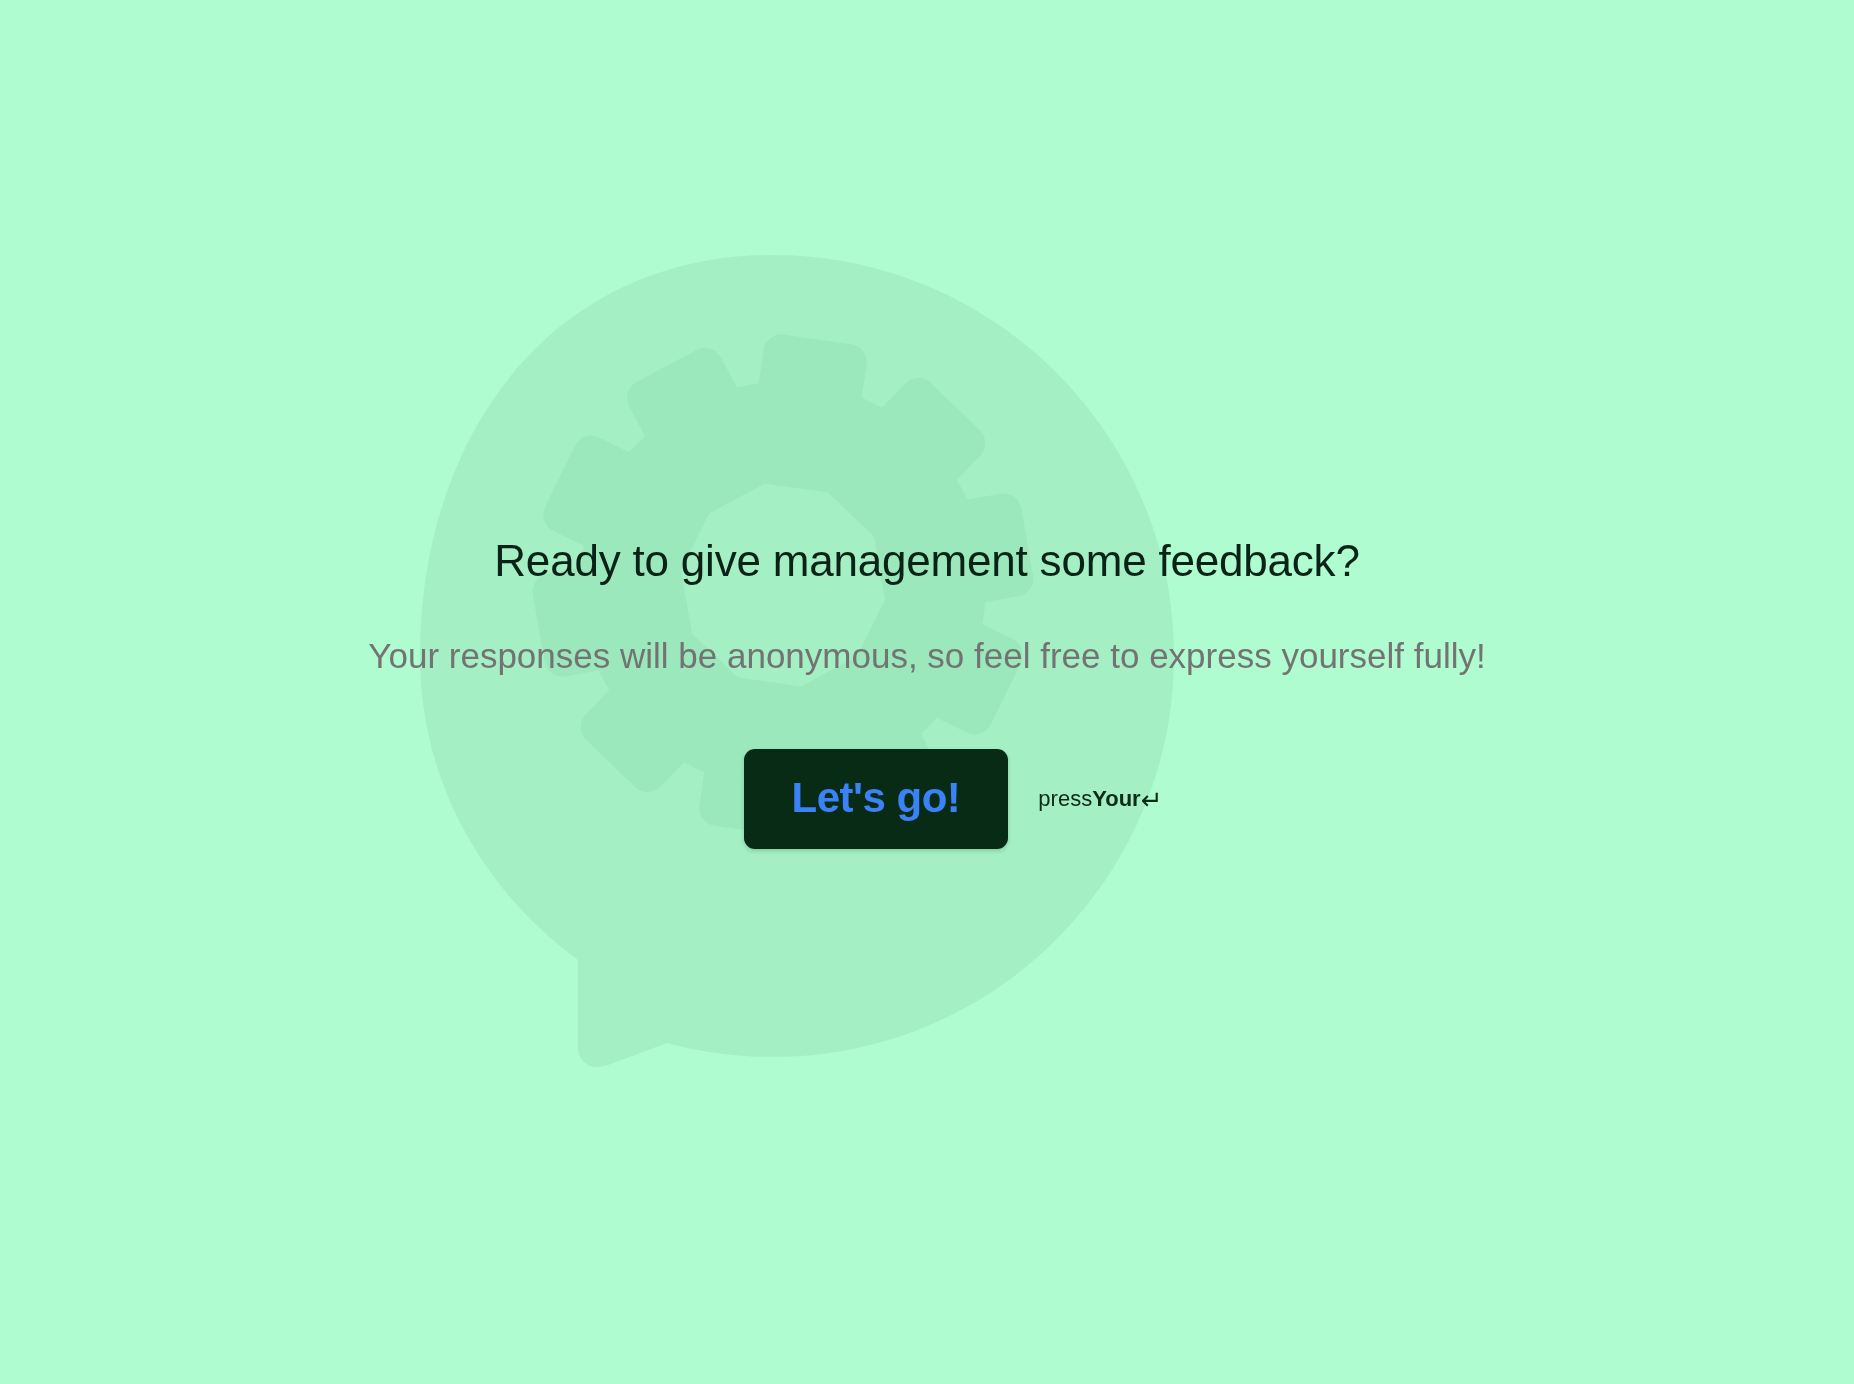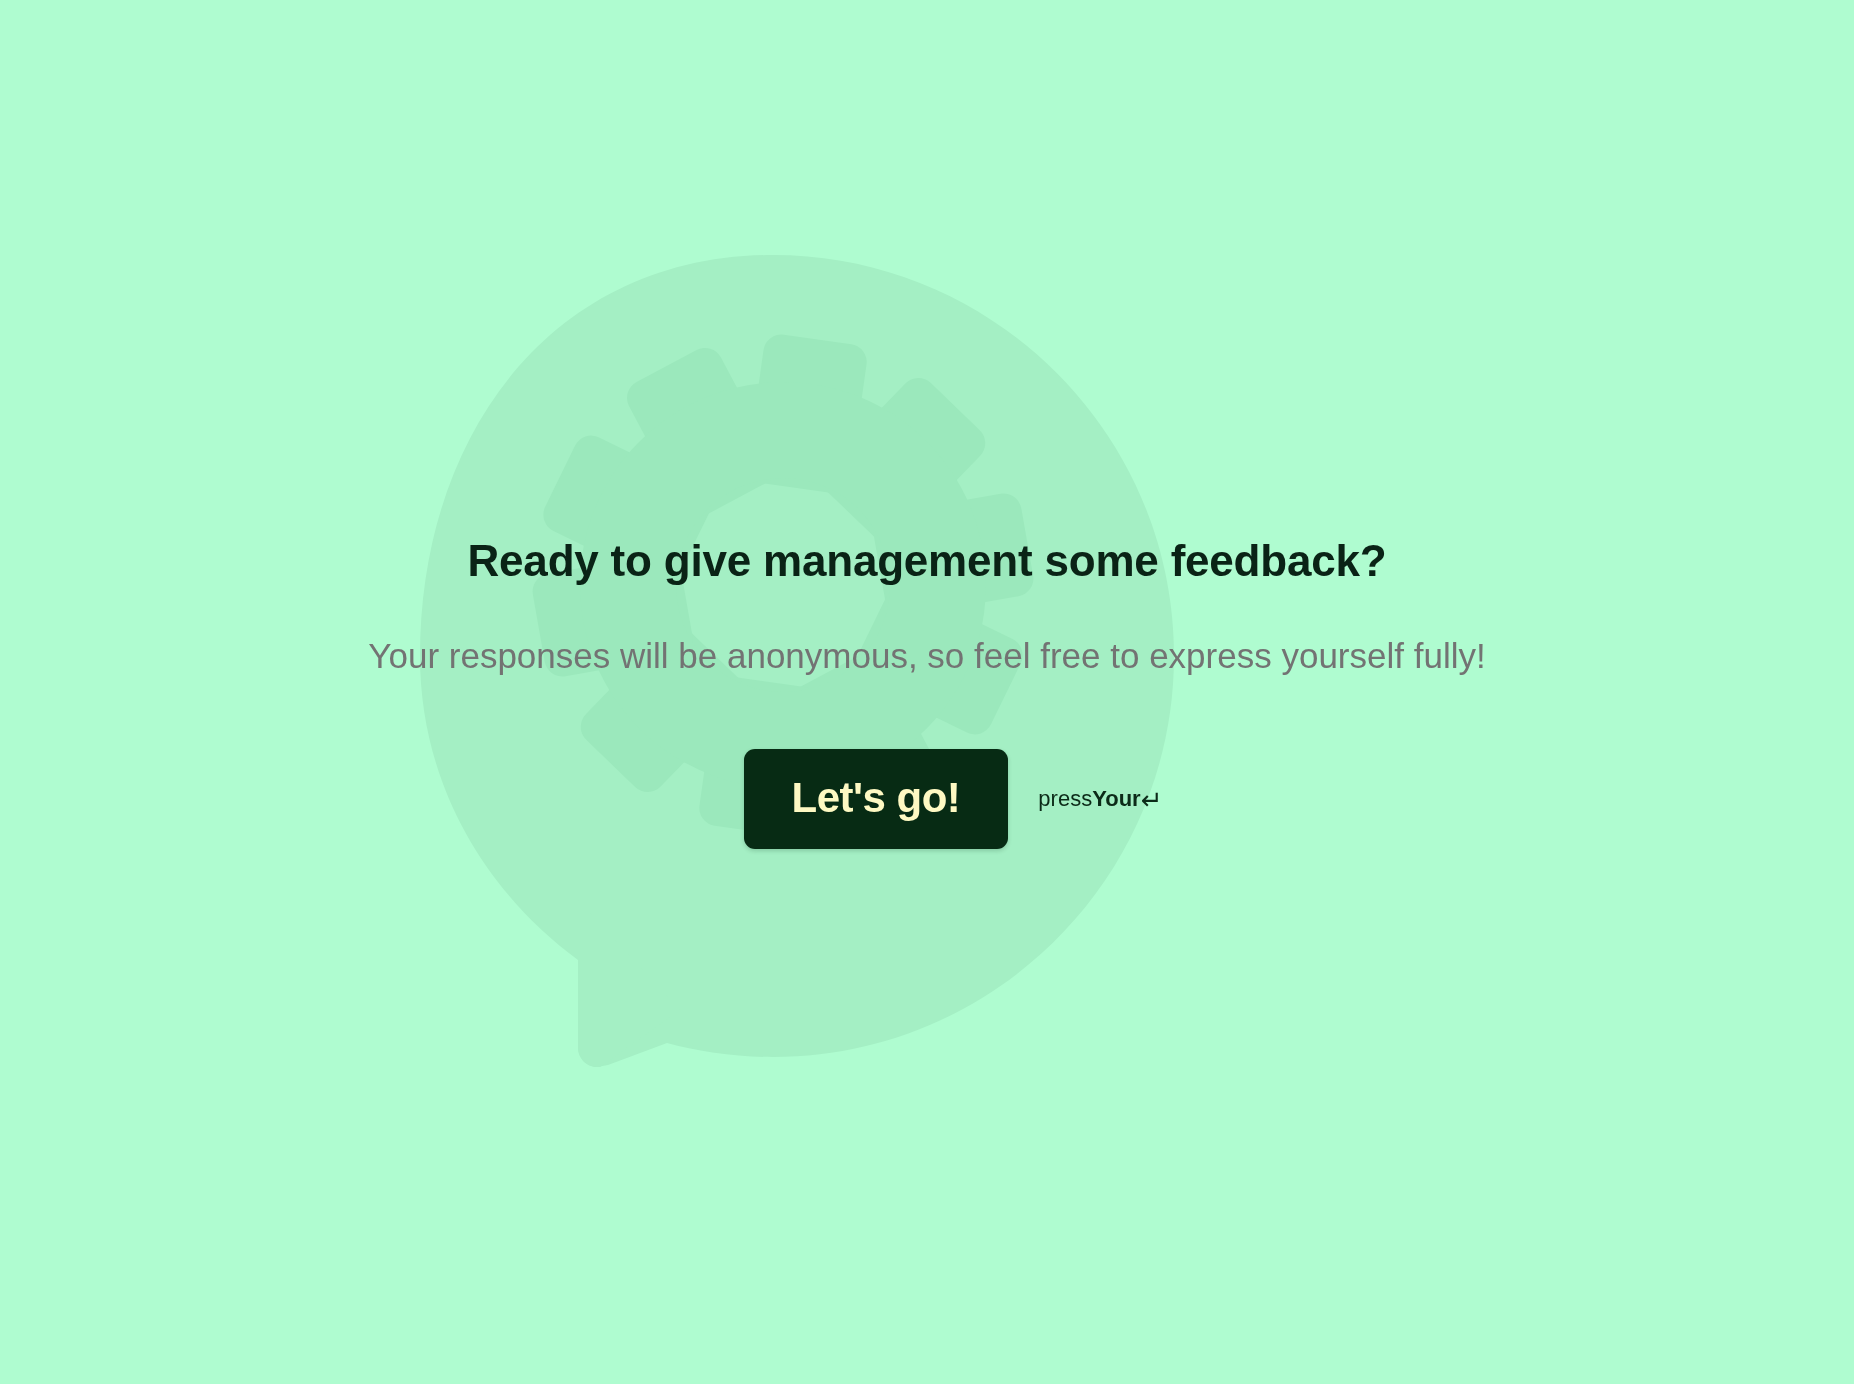--- a/index.html
+++ b/index.html
@@ -40,21 +40,21 @@
     height: 1384px;
     display: flex;
     flex-direction: column;
     align-items: center;
     justify-content: center;
     z-index: 5;
   }
 
   .headline {
     font-size: 44px;
-    font-weight: 700;
+    font-weight: 400;
     line-height: 1.2;
     color: #0a2316;
     margin: 0 0 46px 0;
     letter-spacing: -0.2px;
     text-align: center;
     white-space: nowrap;
   }
 
   .subhead {
     font-size: 35px;
@@ -69,21 +69,21 @@
   .cta-row {
     display: flex;
     align-items: center;
     justify-content: center;
     gap: 30px;
     margin-left: 52px;
   }
 
   .cta-button {
     background: #072b14;
-    color: #fef9c3;
+    color: #3b82f6;
     border: none;
     border-radius: 11px;
     font-family: "Liberation Sans", sans-serif;
     font-size: 42px;
     font-weight: bold;
     letter-spacing: -0.5px;
     padding: 28px 48px 30px 48px;
     cursor: pointer;
     line-height: 1;
     box-shadow: 0 2px 4px rgba(7, 43, 20, 0.18);

